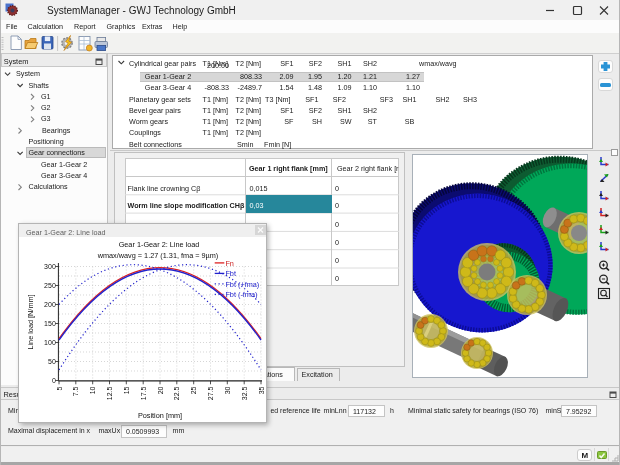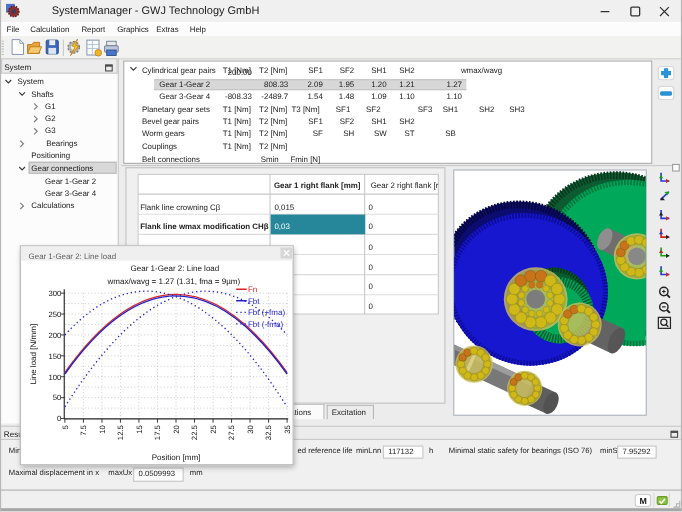--- a/index.html
+++ b/index.html
@@ -180,21 +180,21 @@
   <line x1="0" y1="110" x2="274" y2="110" stroke="#dcdcdc"></line>
   <line x1="120.5" y1="0" x2="120.5" y2="128" stroke="#c8c8c8"></line>
   <line x1="206.5" y1="0" x2="206.5" y2="128" stroke="#c8c8c8"></line>
 </svg>
 <div class="t" style="left:249px; top:164px; font-weight:bold;">Gear 1 right flank [mm]</div>
 <div class="t" style="left:337px; top:164px;">Gear 2 right flank [r</div>
 <div class="t" style="left:127.5px; top:183.5px;">Flank line crowning Cβ</div>
 <div class="t" style="left:249.5px; top:183.5px;">0,015</div>
 <div class="t" style="left:335px; top:183.5px;">0</div>
 <div class="abs" style="left:246px; top:195.3px; width:85.5px; height:17.5px; background:#26879b;"></div>
-<div class="t" style="left:127.5px; top:201px; font-weight:bold;">Flank line wmax modification CHβ</div>
+<div class="t" style="left:127.5px; top:201px; font-weight:bold;">Worm line slope modification CHβ</div>
 <div class="t" style="left:249.5px; top:201px; color:#ffffff;">0,03</div>
 <div class="t" style="left:335px; top:201px;">0</div>
 <div class="t" style="left:335px; top:219.5px;">0</div>
 <div class="t" style="left:335px; top:237.8px;">0</div>
 <div class="t" style="left:335px; top:256.1px;">0</div>
 <div class="t" style="left:335px; top:274.4px;">0</div>
 
 <div class="abs" style="left:235px; top:366.5px; width:59.5px; height:14px; background:#fbfbfb; border:1px solid #b8b8b8; border-bottom:none;"></div>
 <div class="t" style="left:241px; top:369.5px;">Modifications</div>
 <div class="abs" style="left:297px; top:367.5px; width:43px; height:13px; background:#ececec; border:1px solid #b8b8b8; border-bottom:none;"></div>

